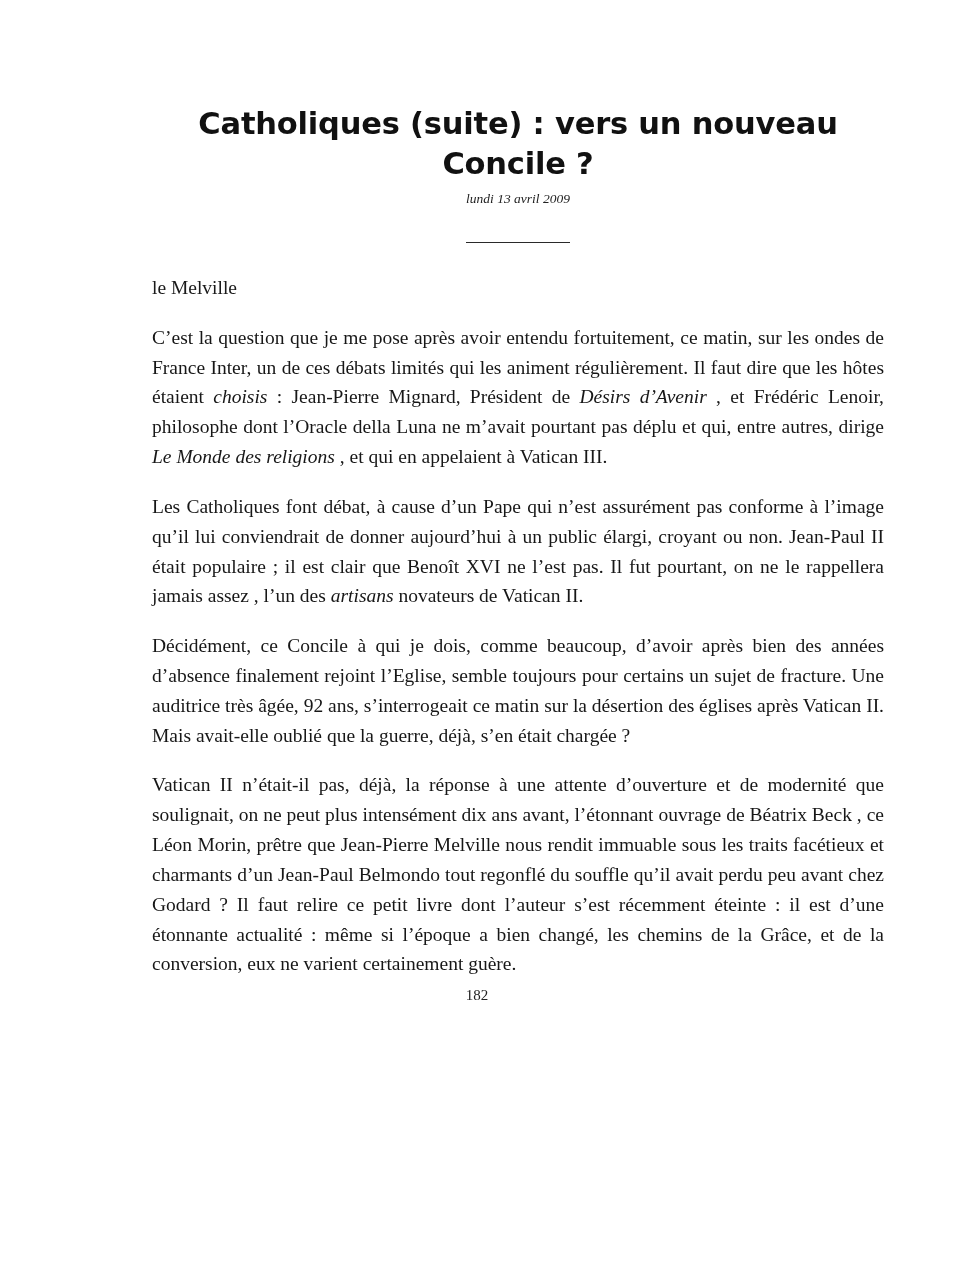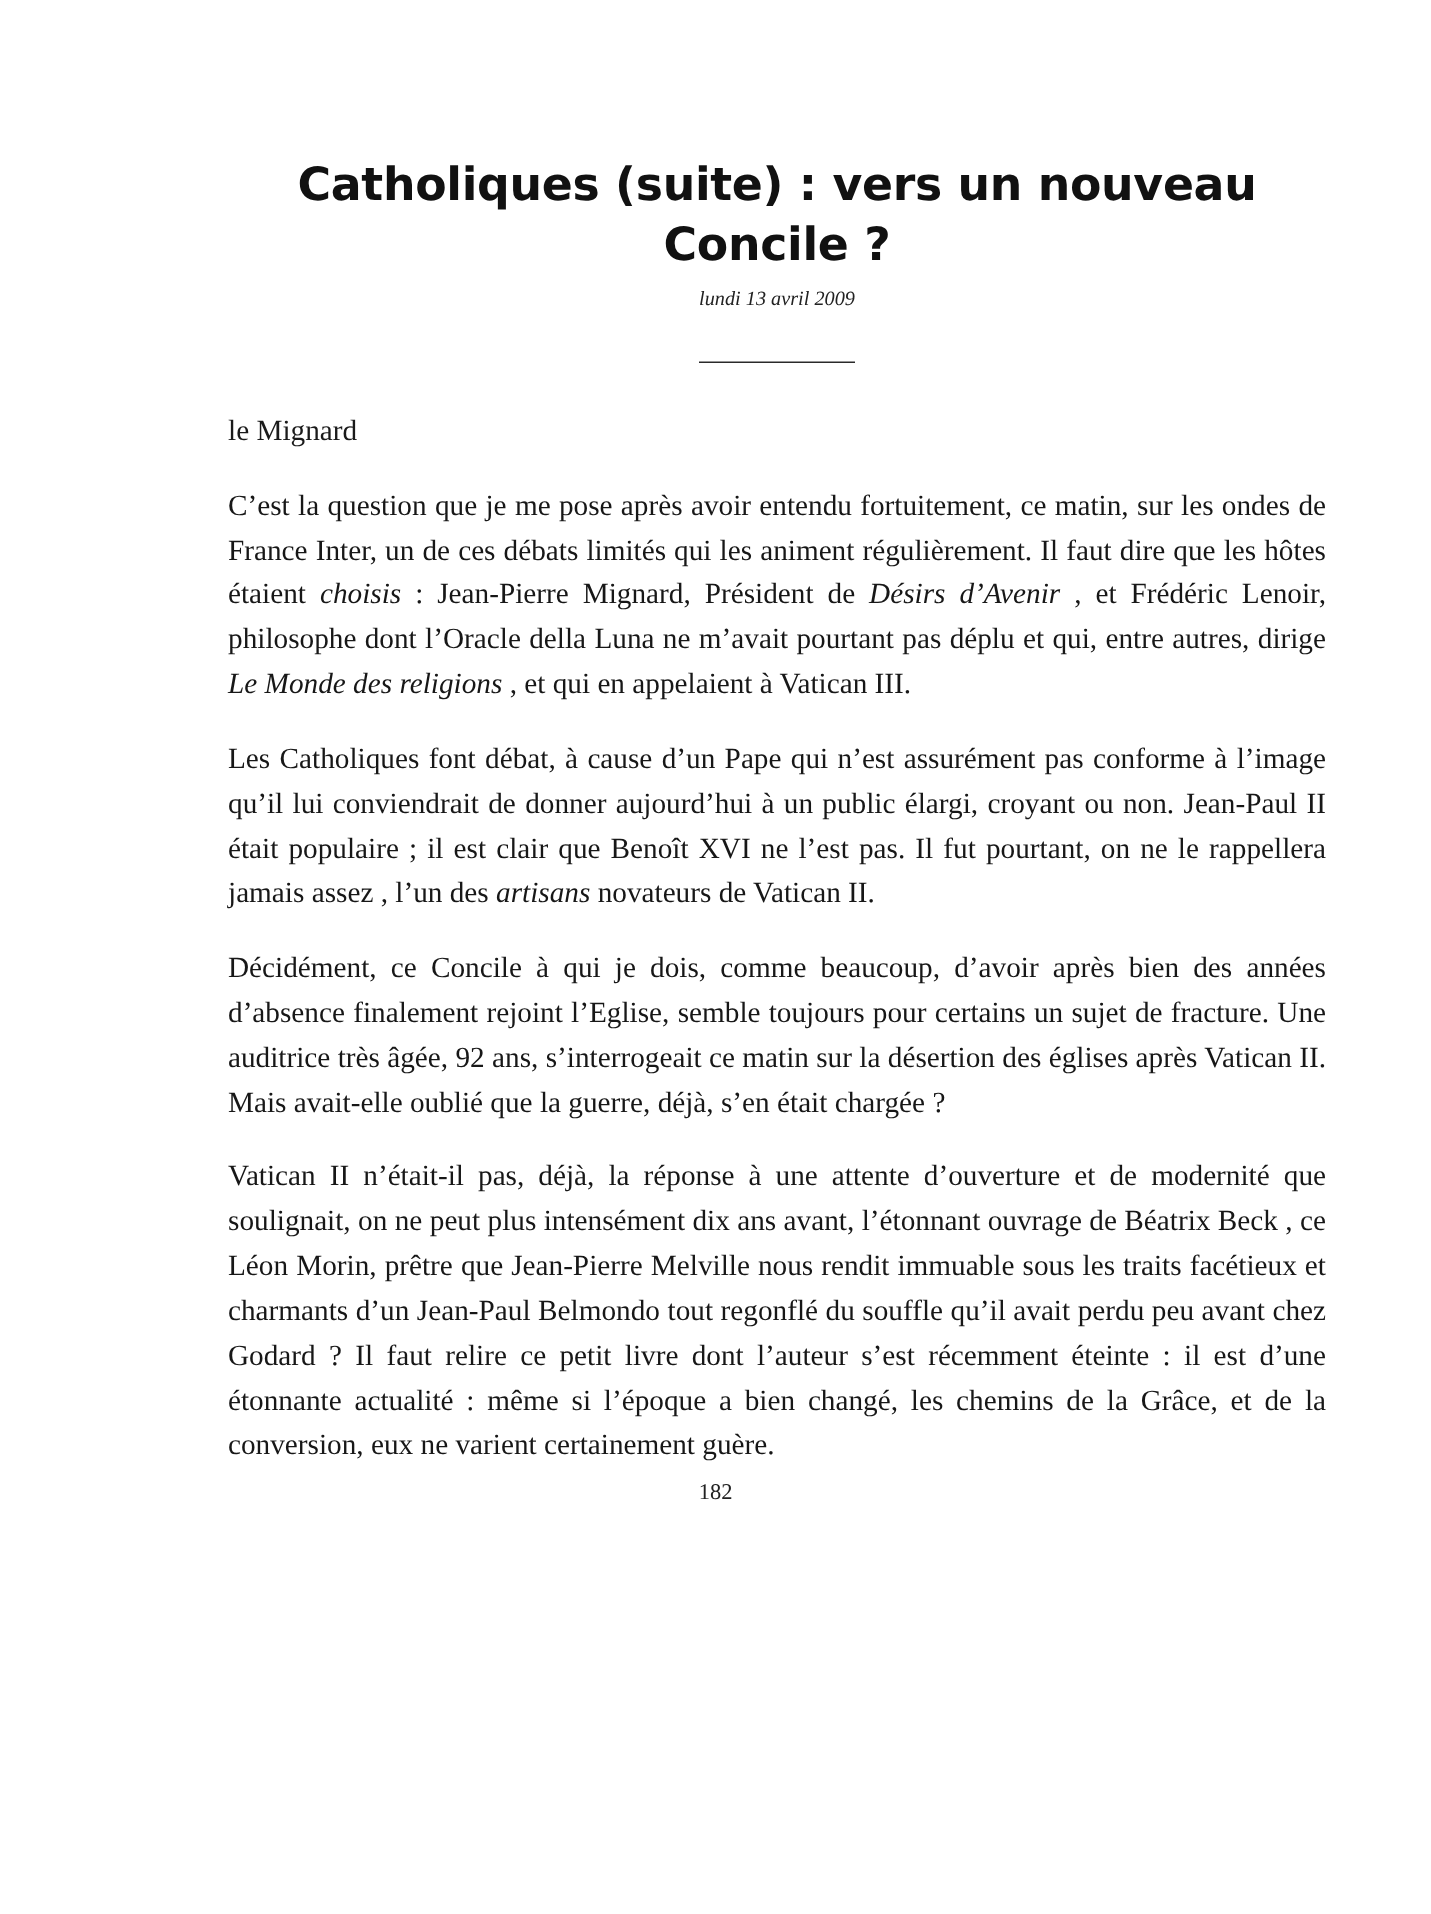--- a/index.html
+++ b/index.html
@@ -88,21 +88,21 @@
 <div class="page">
 
   <h1 class="doc-title">Catholiques (suite) : vers un nouveau Concile ?</h1>
 
   <div class="doc-date">lundi 13 avril 2009</div>
 
   <div class="rule-wrap">
     <span class="rule"></span>
   </div>
 
-  <div class="lead">le Mignard</div>
+  <div class="lead">le Melville</div>
 
   <div id="body-text">
       <p class="body-par"><span>C’est la question que je me pose après avoir entendu fortuitement, ce matin, sur les ondes de France Inter, un de ces débats  limités qui les animent régulièrement. Il faut dire que les hôtes étaient </span><i>choisis</i><span> : Jean-Pierre Mignard, Président de </span><i>Désirs d’Avenir</i><span> , et Frédéric Lenoir, philosophe dont l’Oracle della Luna ne m’avait pourtant pas déplu et qui, entre autres, dirige </span><i>Le Monde des religions</i><span>  , et qui en appelaient à Vatican III.</span></p>
       <p class="body-par"><span>Les Catholiques font débat, à cause d’un Pape qui n’est assurément pas conforme à l’image qu’il lui conviendrait de donner aujourd’hui à un public élargi,   croyant ou non.  Jean-Paul II était populaire ; il est clair que Benoît XVI ne l’est pas. Il fut pourtant, on ne le rappellera jamais assez , l’un des </span><i>artisans</i><span> novateurs de Vatican II.</span></p>
       <p class="body-par"><span>Décidément, ce Concile à qui je dois,  comme beaucoup, d’avoir après bien des années d’absence finalement rejoint l’Eglise, semble toujours pour certains un sujet de fracture. Une auditrice très âgée, 92 ans, s’interrogeait ce matin sur la désertion des églises après Vatican II. Mais avait-elle oublié que la guerre, déjà, s’en était chargée ?</span></p>
       <p class="body-par"><span>Vatican II n’était-il pas, déjà, la réponse à une attente d’ouverture et de modernité que soulignait,  on ne peut plus intensément dix ans avant, l’étonnant ouvrage de Béatrix Beck , ce Léon Morin, prêtre que Jean-Pierre Melville   nous rendit immuable sous les traits facétieux et charmants d’un Jean-Paul Belmondo tout regonflé du souffle qu’il avait perdu peu avant chez  Godard ? Il faut relire ce petit livre dont l’auteur s’est récemment éteinte :  il est d’une étonnante actualité :  même si l’époque a bien changé, les chemins de la Grâce, et de la conversion, eux ne varient certainement guère.</span></p>
     </div>
 
   <div class="page-number">182</div>
 

